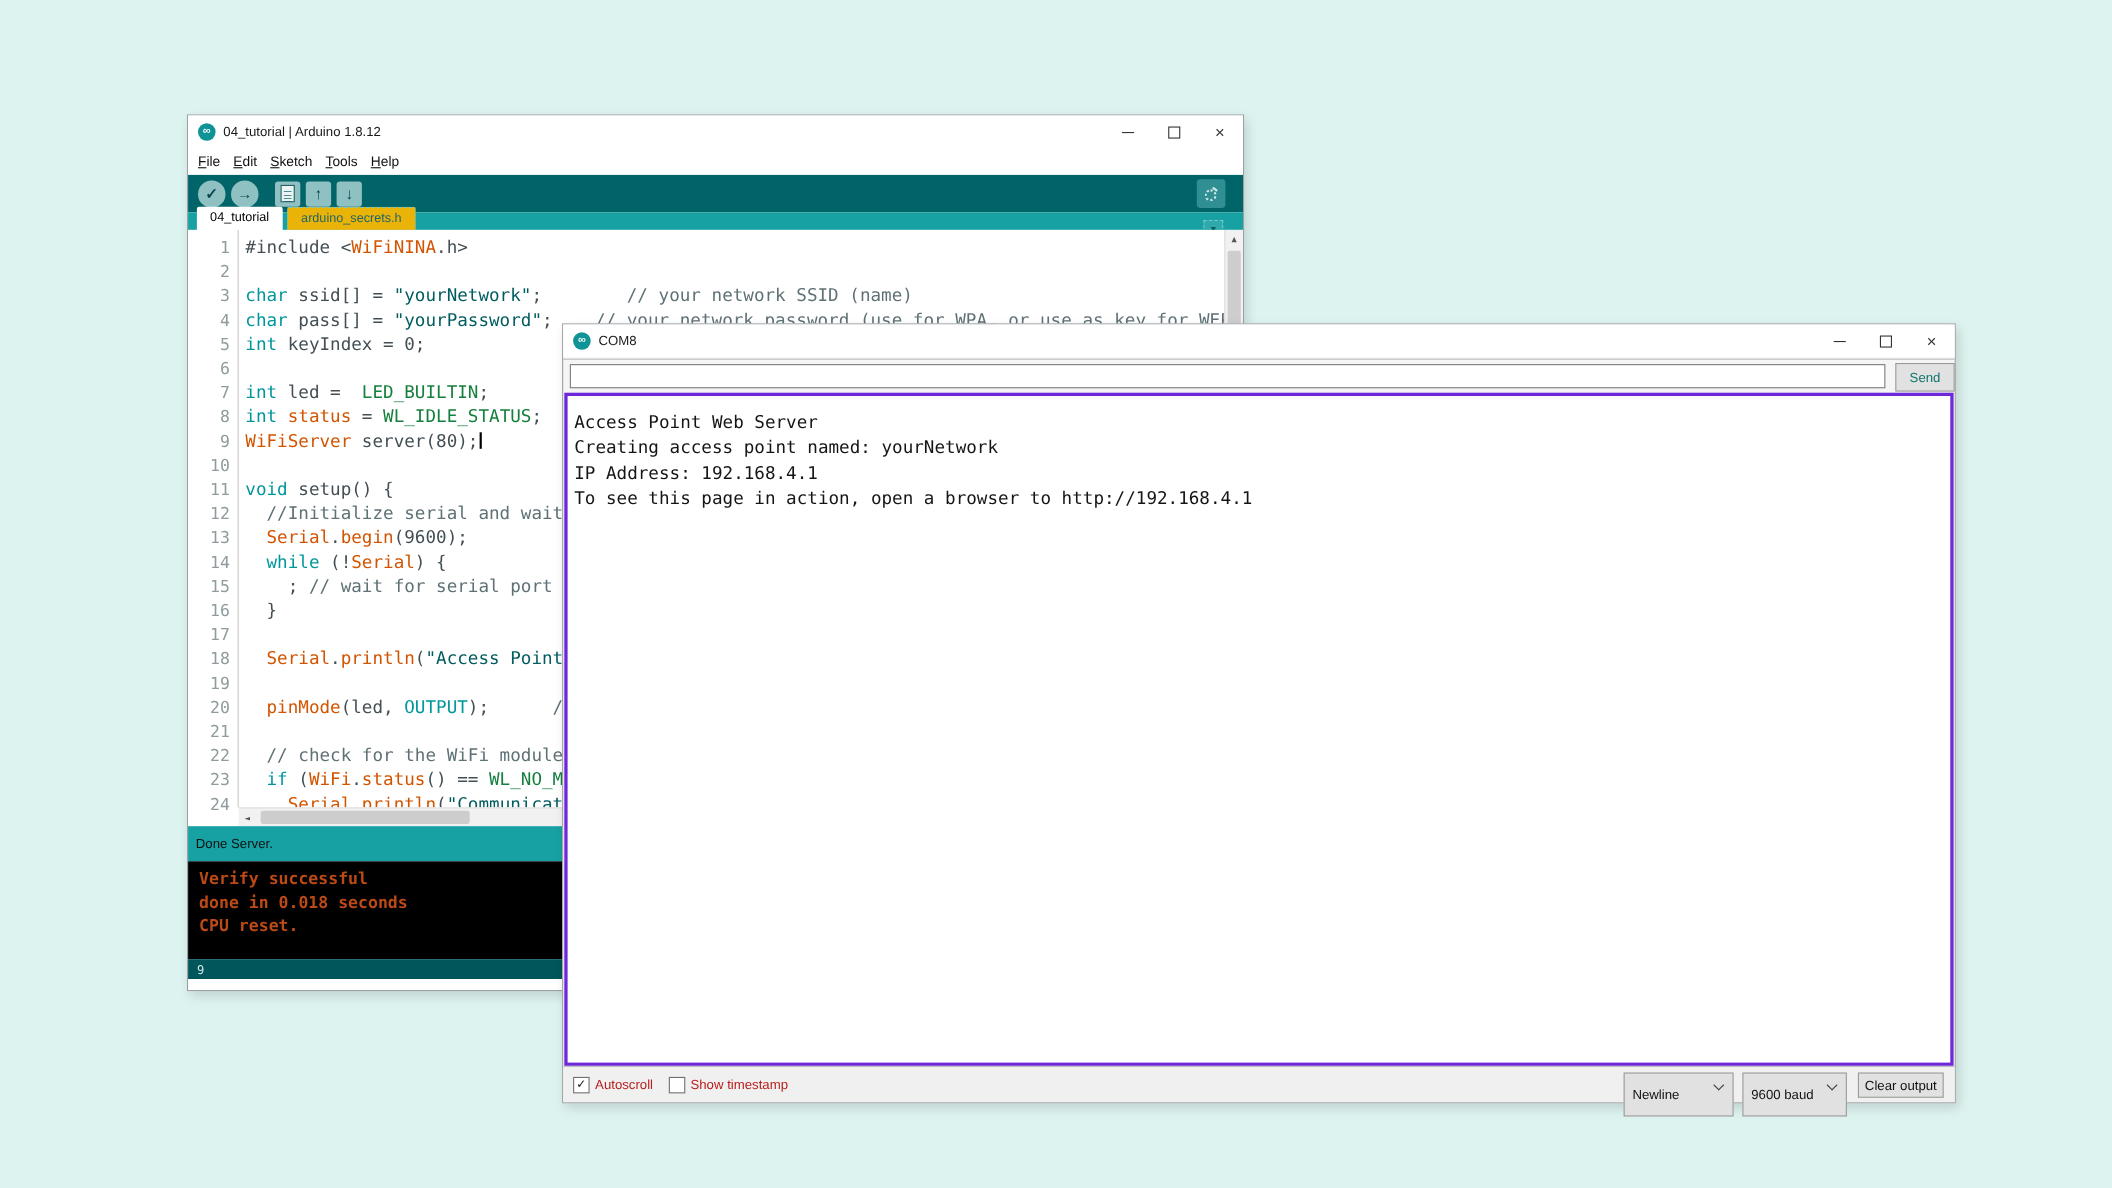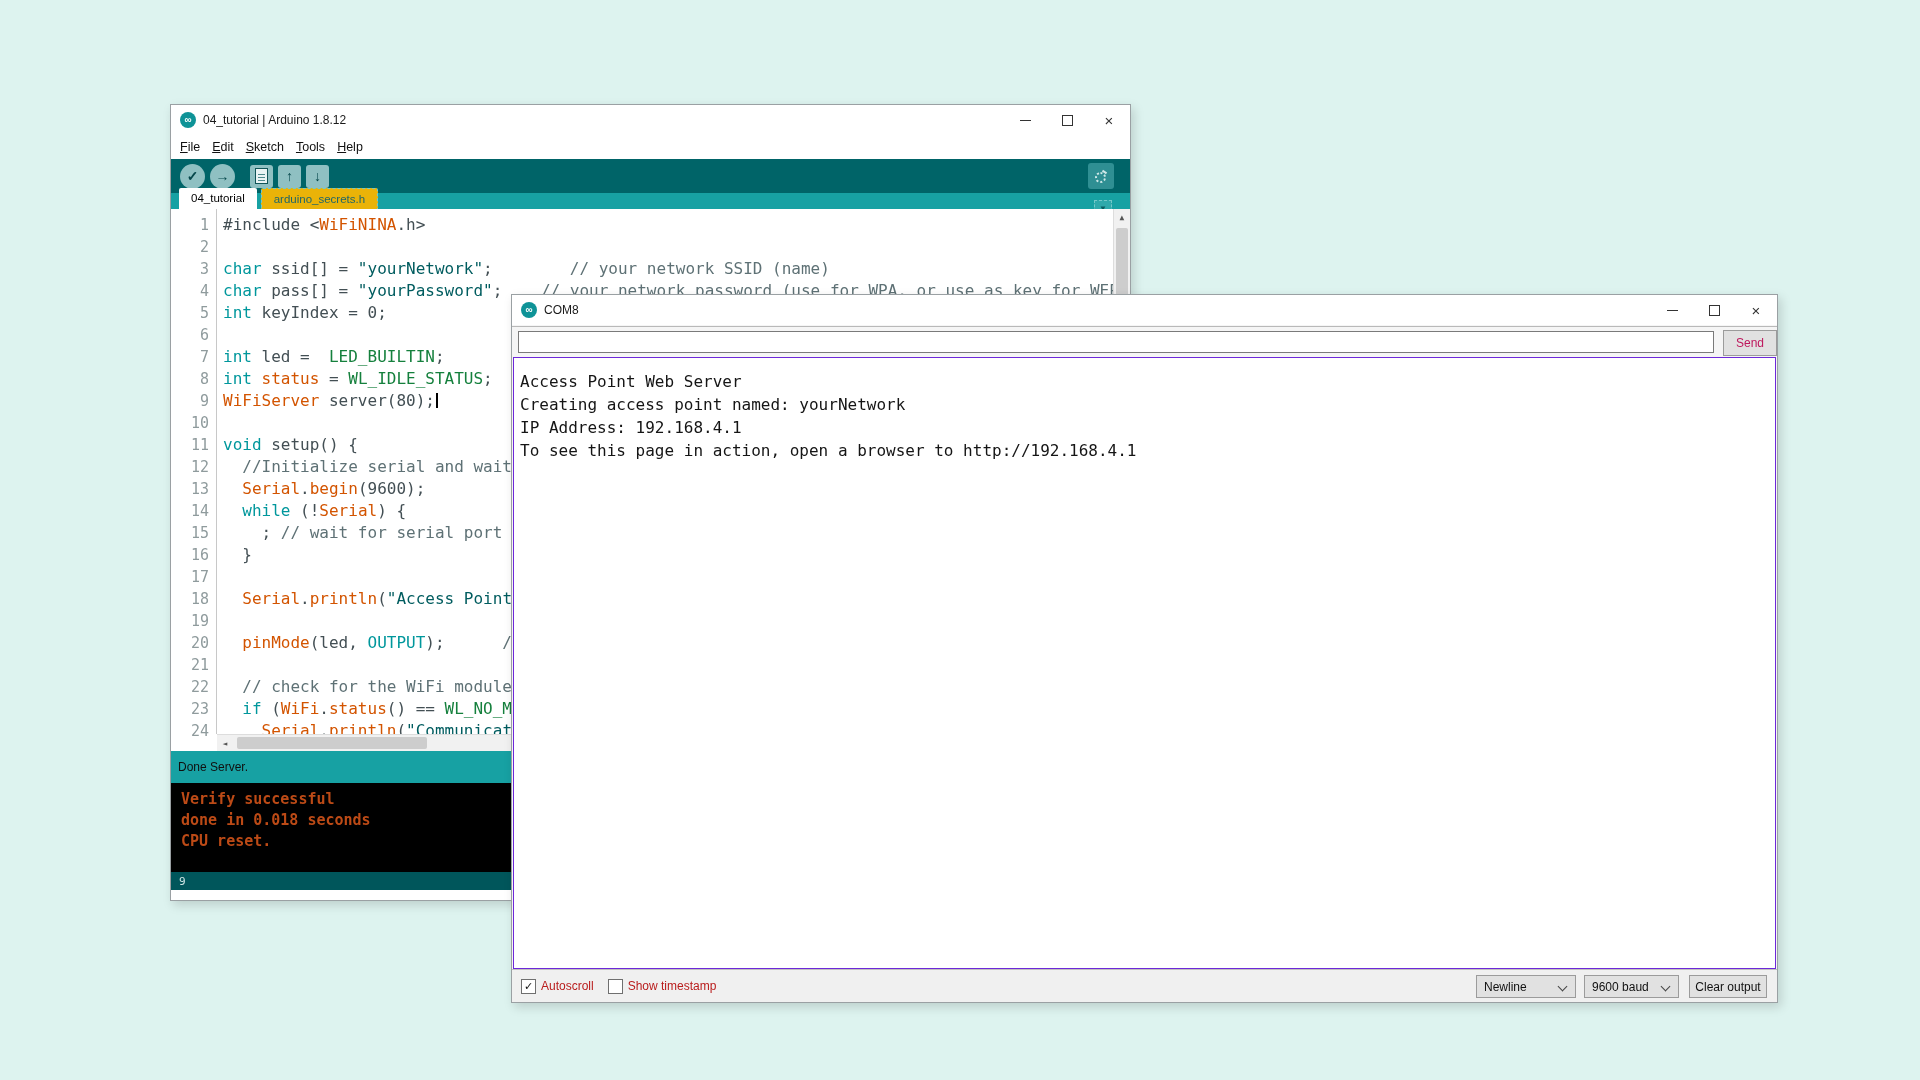--- a/index.html
+++ b/index.html
@@ -56,30 +56,30 @@
   .statusbar{height:32px;background:#17A1A3;display:flex;align-items:center;padding-left:7px;font-size:12px;color:#101010}
   .console{height:89px;background:#000;padding:6px 10px;box-sizing:border-box;font-family:"DejaVu Sans Mono",monospace}
   .conline{font-size:15px;line-height:21px;font-weight:bold;color:#BC4A16;white-space:pre}
   .strip{height:18px;background:#00565B;display:flex;align-items:center;padding-left:8px;font-size:11px;color:#CFE6E6;font-family:"DejaVu Sans Mono",monospace}
   
   #serial{left:511px;top:294px;width:1267px;height:709px;background:#F5F5F5}
   .sm-content{position:absolute;left:0;right:0;top:31px;bottom:0;border-top:1px solid #B9B9B9}
   .sm-input{position:absolute;left:6px;top:4px;width:1196px;height:22px;border:1px solid #7A7A7A;background:#fff;
             font-size:13px;padding:0 4px;box-sizing:border-box;outline:none}
   .sm-send{position:absolute;left:1211px;top:3px;width:52px;height:24px;background:#E1E1E1;border:1px solid #9B9B9B;
-           font-size:12px;color:#be185d;display:flex;align-items:center;justify-content:center}
-  .sm-output{position:absolute;left:1px;right:1px;top:30px;bottom:33px;background:#fff;border:1px solid #6d28d9;
+           font-size:12px;color:#0f766e;display:flex;align-items:center;justify-content:center}
+  .sm-output{position:absolute;left:1px;right:1px;top:30px;bottom:33px;background:#fff;border:3px solid #6d28d9;
              padding:12px 6px;box-sizing:border-box;font-family:"DejaVu Sans Mono",monospace;overflow:hidden}
   .soline{font-size:16px;line-height:23px;color:#151515;white-space:pre}
   .sm-bar{position:absolute;left:0;right:0;bottom:0;height:33px;background:#F0F0F0;border-top:1px solid #C0C0C0;
           display:flex;align-items:center;padding-left:9px;box-sizing:border-box}
   .cb{width:13px;height:13px;border:1px solid #6F6F6F;background:#fff;display:inline-flex;align-items:center;
       justify-content:center;font-size:11px;color:#111;line-height:1}
   .cblabel{font-size:12px;color:#b91c1c;margin:0 14px 0 5px}
-  .dd{position:absolute;height:23px;background:#E1E1E1;border:1px solid #9B9B9B;font-size:12px;color:#111;
+  .dd{position:absolute;height:40px;background:#E1E1E1;border:1px solid #9B9B9B;font-size:12px;color:#111;
       display:flex;align-items:center;padding-left:7px;box-sizing:border-box;top:5px}
   .chev{position:absolute;right:9px;top:7px;width:6px;height:6px;border-left:1px solid #444;border-bottom:1px solid #444;transform:rotate(-45deg)}
   .dd-newline{left:964px;width:100px}
   .dd-baud{left:1072px;width:95px}
   .sm-clear{position:absolute;left:1177px;top:5px;width:78px;height:23px;background:#E1E1E1;border:1px solid #9B9B9B;
             font-size:12px;color:#111;display:flex;align-items:center;justify-content:center;box-sizing:border-box}
 </style>
 </head>
 <body>
 

